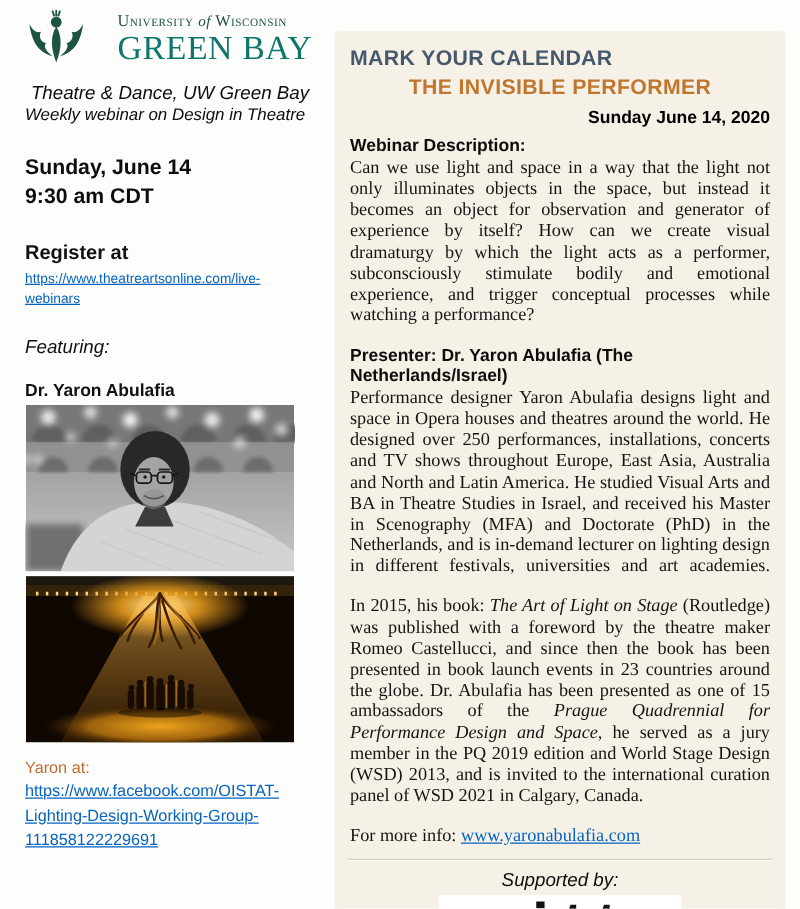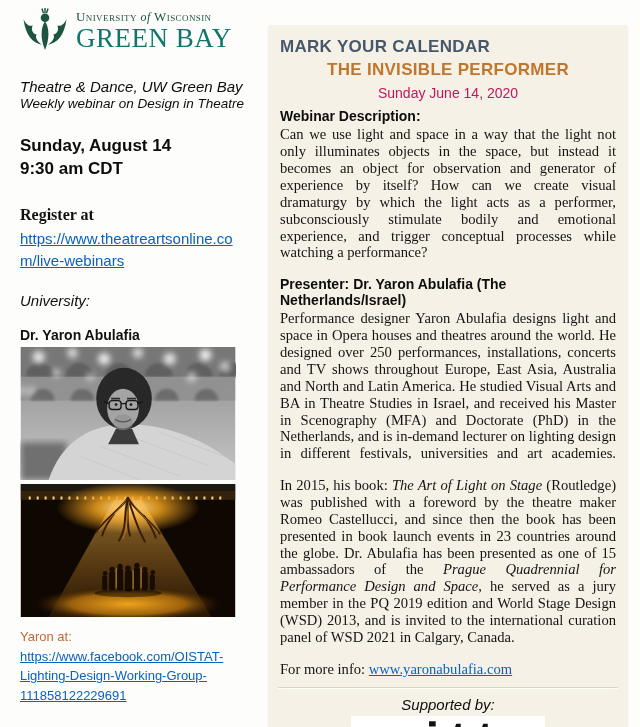--- a/index.html
+++ b/index.html
@@ -1,45 +1,45 @@
 <!DOCTYPE html>
 <html><head>
 <meta charset="utf-8">
 <style>
   html,body{margin:0;padding:0;background:#ffffff;}
   .page{position:relative;width:640px;height:727px;background:#fdfdfb;overflow:hidden;
         font-family:"Liberation Sans",sans-serif;color:#111;}
   
   .left{position:absolute;left:0;top:0;width:264px;padding:8px 0 0 20px;box-sizing:border-box;}
-  .logo-row{display:flex;align-items:center;gap:6px;}
+  .logo-row{display:flex;align-items:center;gap:24px;}
   .logo-text{line-height:1;}
   .uni-line{font-family:"Liberation Serif",serif;font-variant:small-caps;font-size:13px;
             color:#1d5341;letter-spacing:.4px;}
   .uni-line .of{font-variant:normal;font-style:italic;text-transform:lowercase;font-size:12px;}
   .campus-line{font-family:"Liberation Serif",serif;font-size:27px;color:#0f766e;
                letter-spacing:.5px;margin-top:2px;}
-  .tagline{margin-top:25px;font-style:italic;font-size:15px;text-align:left;width:232px;color:#0d0d0d;}
+  .tagline{margin-top:13px;font-style:italic;font-size:15px;text-align:center;width:232px;color:#0d0d0d;}
   .big-title{margin-top:19px;font-size:34px;font-weight:bold;color:#49596c;line-height:1.05;width:244px;}
   .subtitle{margin-top:1px;font-style:italic;font-size:13.5px;color:#0d0d0d;}
   .datetime{margin-top:24px;font-weight:bold;font-size:17px;line-height:1.35;color:#0d0d0d;}
-  .register-label{margin-top:25px;font-weight:bold;font-size:16px;font-family:Liberation Serif, serif;}
-  .register-link{display:block;margin-top:4px;width:220px;font-size:15px;line-height:1.45;
+  .register-label{margin-top:25px;font-weight:bold;font-size:16px;}
+  .register-link{display:block;margin-top:4px;width:220px;font-size:11px;line-height:1.45;
                  color:#0563c1;text-decoration:underline;overflow-wrap:anywhere;cursor:pointer;}
   .featuring{margin-top:21px;font-style:italic;font-size:15px;}
   .presenter-name{margin-top:18px;font-weight:bold;font-size:14px;}
   .photo{display:block;margin-top:4px;width:216px;height:133px;}
   .live-at{margin-top:10px;width:222px;font-size:13px;line-height:1.5;overflow-wrap:anywhere;}
   .live-label{color:#bf6b35;}
   .live-link{color:#0563c1;text-decoration:underline;cursor:pointer;}
   
   .right{position:absolute;left:268px;top:25px;width:360px;min-height:678px;background:#f5f1e6;
          border-radius:3px;padding:12px 12px 10px;box-sizing:border-box;box-shadow:0 1px 2px rgba(0,0,0,.06);}
   .kicker{font-size:17px;font-weight:bold;text-align:left;color:#47586c;letter-spacing:.3px;}
   .inv-title{font-size:17px;font-weight:bold;text-align:center;color:#c1762e;margin-top:3px;letter-spacing:.3px;}
-  .r-date{font-size:14px;font-weight:normal;text-align:center;color:#be185d;margin-top:5px;}
+  .r-date{font-size:14px;font-weight:bold;text-align:right;color:#000000;margin-top:5px;}
   .sec-label{font-size:14px;font-weight:bold;margin-top:7px;color:#0d0d0d;}
   .sec-label.gap{margin-top:6px;}
   .serif-p{font-family:"Liberation Serif",serif;font-size:14.6px;line-height:1.16;
            text-align:justify;color:#141414;margin-top:2px;}
   .serif-p.gap{margin-top:13px;}
   .serif-p .it{font-style:italic;}
   .bio-p{text-align-last:justify;}
   .more-info{font-family:"Liberation Serif",serif;font-size:14.6px;margin-top:2px;color:#141414;}
   .more-link{color:#0563c1;text-decoration:underline;cursor:pointer;}
   .divider{margin:9px -2px 0;border:0;border-top:1px solid #d8d3c2;border-bottom:1px solid #fffef8;height:0;}
@@ -69,28 +69,28 @@
         <div class="uni-line"><span>University</span> <span class="of">of</span> <span>Wisconsin</span></div>
         <div class="campus-line">GREEN BAY</div>
       </div>
     </div>
 
     <div class="tagline">Theatre &amp; Dance, UW Green Bay</div>
 
     <div class="subtitle">Weekly webinar on Design in Theatre</div>
 
     <div class="datetime">
-      <div>Sunday, August 14</div>
+      <div>Sunday, June 14</div>
       <div>9:30 am CDT</div>
     </div>
 
     <div class="register-label">Register at</div>
     <a class="register-link">https://www.theatreartsonline.com/live-webinars</a>
 
-    <div class="featuring">University:</div>
+    <div class="featuring">Featuring:</div>
     <div class="presenter-name">Dr. Yaron Abulafia</div>
 
     <svg class="photo" viewBox="0 0 216 134">
       <defs>
         <linearGradient id="pbg" x1="0" y1="0" x2="0" y2="1">
           <stop offset="0" stop-color="#8c8c8c"></stop>
             <stop offset="1" stop-color="#c6c6c6"></stop>
         </linearGradient>
         <filter id="blur1">
             <feGaussianBlur stdDeviation="1.6"></feGaussianBlur>

